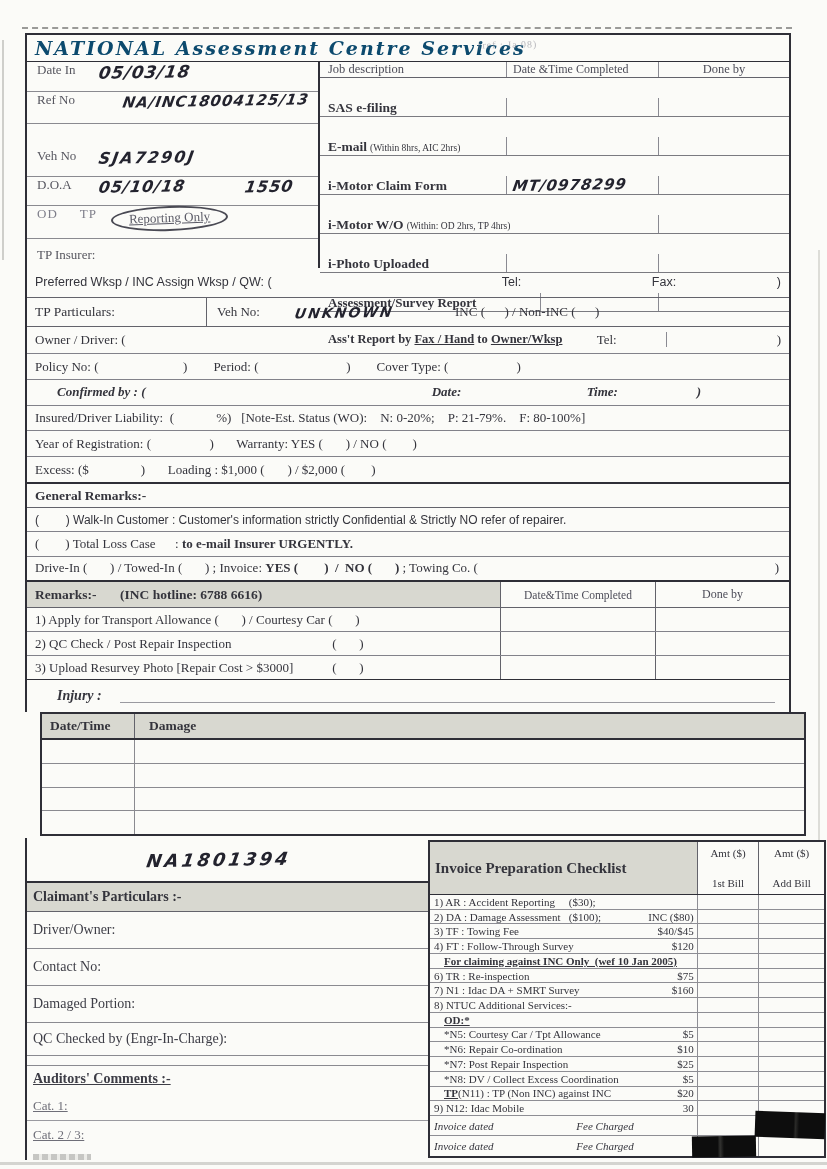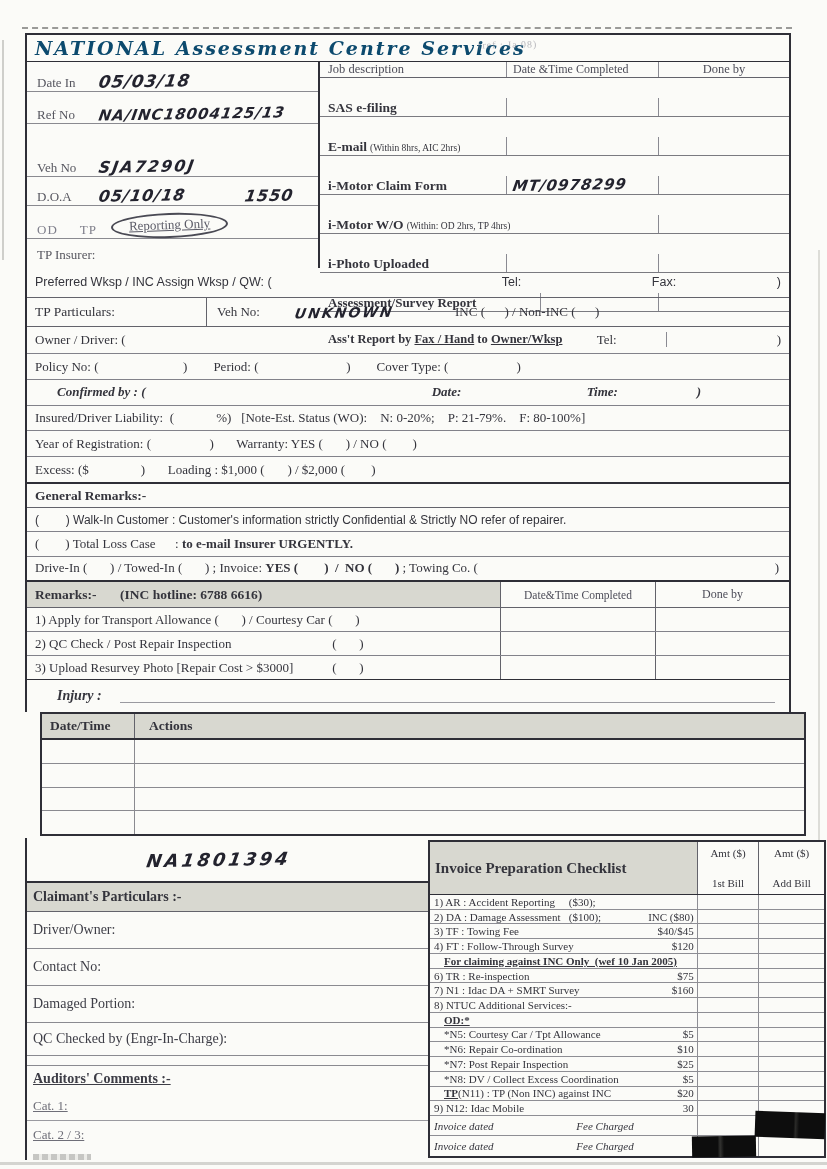--- a/index.html
+++ b/index.html
@@ -26,23 +26,23 @@
   .sec-title{left:25px;top:33px;width:766px;height:29px;border:2px solid var(--dark);border-bottom:1px solid var(--dark);
              display:flex;align-items:center;padding-left:8px;}
   .title-text{font-family:"DejaVu Serif",serif;font-style:italic;font-weight:bold;font-size:19px;
               letter-spacing:2px;color:#0c4a6e;}
   .stamp{position:absolute;left:478px;top:8px;font-size:10px;color:var(--faint);opacity:.55;letter-spacing:1px;transform:rotate(-1deg);}
 
   
   .sec-header{left:25px;top:62px;width:766px;height:206px;display:flex;
               border-left:2px solid var(--dark);border-right:2px solid var(--dark);}
   .hl{width:293px;border-right:2px solid var(--dark);display:flex;flex-direction:column;}
-  .hl-row{display:flex;align-items:flex-end;padding-left:10px;border-bottom:1px solid #8a8a90;}
+  .hl-row{display:flex;align-items:flex-start;padding-left:10px;border-bottom:1px solid #8a8a90;}
   .hl-label{font-size:13px;color:#56565f;width:62px;flex:none;}
-  .hl-r1{height:34px;}.hl-r2{height:36px;}.hl-r3{height:33px;margin-top:24px;}.hl-r4{height:33px;}
+  .hl-r1{height:34px;}.hl-r2{height:36px;gap:24px;}.hl-r3{height:33px;margin-top:24px;}.hl-r4{height:33px;}
   .hl-r5{height:38px;}.hl-r6{height:32px;border-bottom:none;align-items:flex-start;padding-top:8px;}
   .hw-date{font-size:17px;}
   .hw-ref{font-size:15px;}
   .hw-veh{font-size:16px;letter-spacing:2px;}
   .hw-doa{font-size:16px;}
   .hw-time{margin-left:60px;}
   .odtp{color:var(--faint);font-size:13px;letter-spacing:1px;}
   .circle{display:inline-block;margin-left:14px;border:2px solid #4a4a54;border-radius:50%;
           padding:2px 16px 3px 16px;color:#5a5a66;font-size:13px;text-decoration:underline;transform:rotate(-2deg);}
   .hr{flex:1;display:flex;flex-direction:column;gap:20px;}
@@ -336,21 +336,21 @@
   </div>
 
   <div class="sec sec-injury">
     <span>Injury :</span>
     <span class="inj-line"></span>
   </div>
 
   <div class="sec sec-actions">
     <div class="ac-head">
       <span class="ac-c1">Date/Time</span>
-      <span class="ac-c2">Actions</span>
+      <span class="ac-c2">Damage</span>
     </div>
     <div class="ac-row">
         <span class="ac-c1"></span>
         <span class="ac-c2"></span>
       </div>
     <div class="ac-row">
         <span class="ac-c1"></span>
         <span class="ac-c2"></span>
       </div>
     <div class="ac-row">

